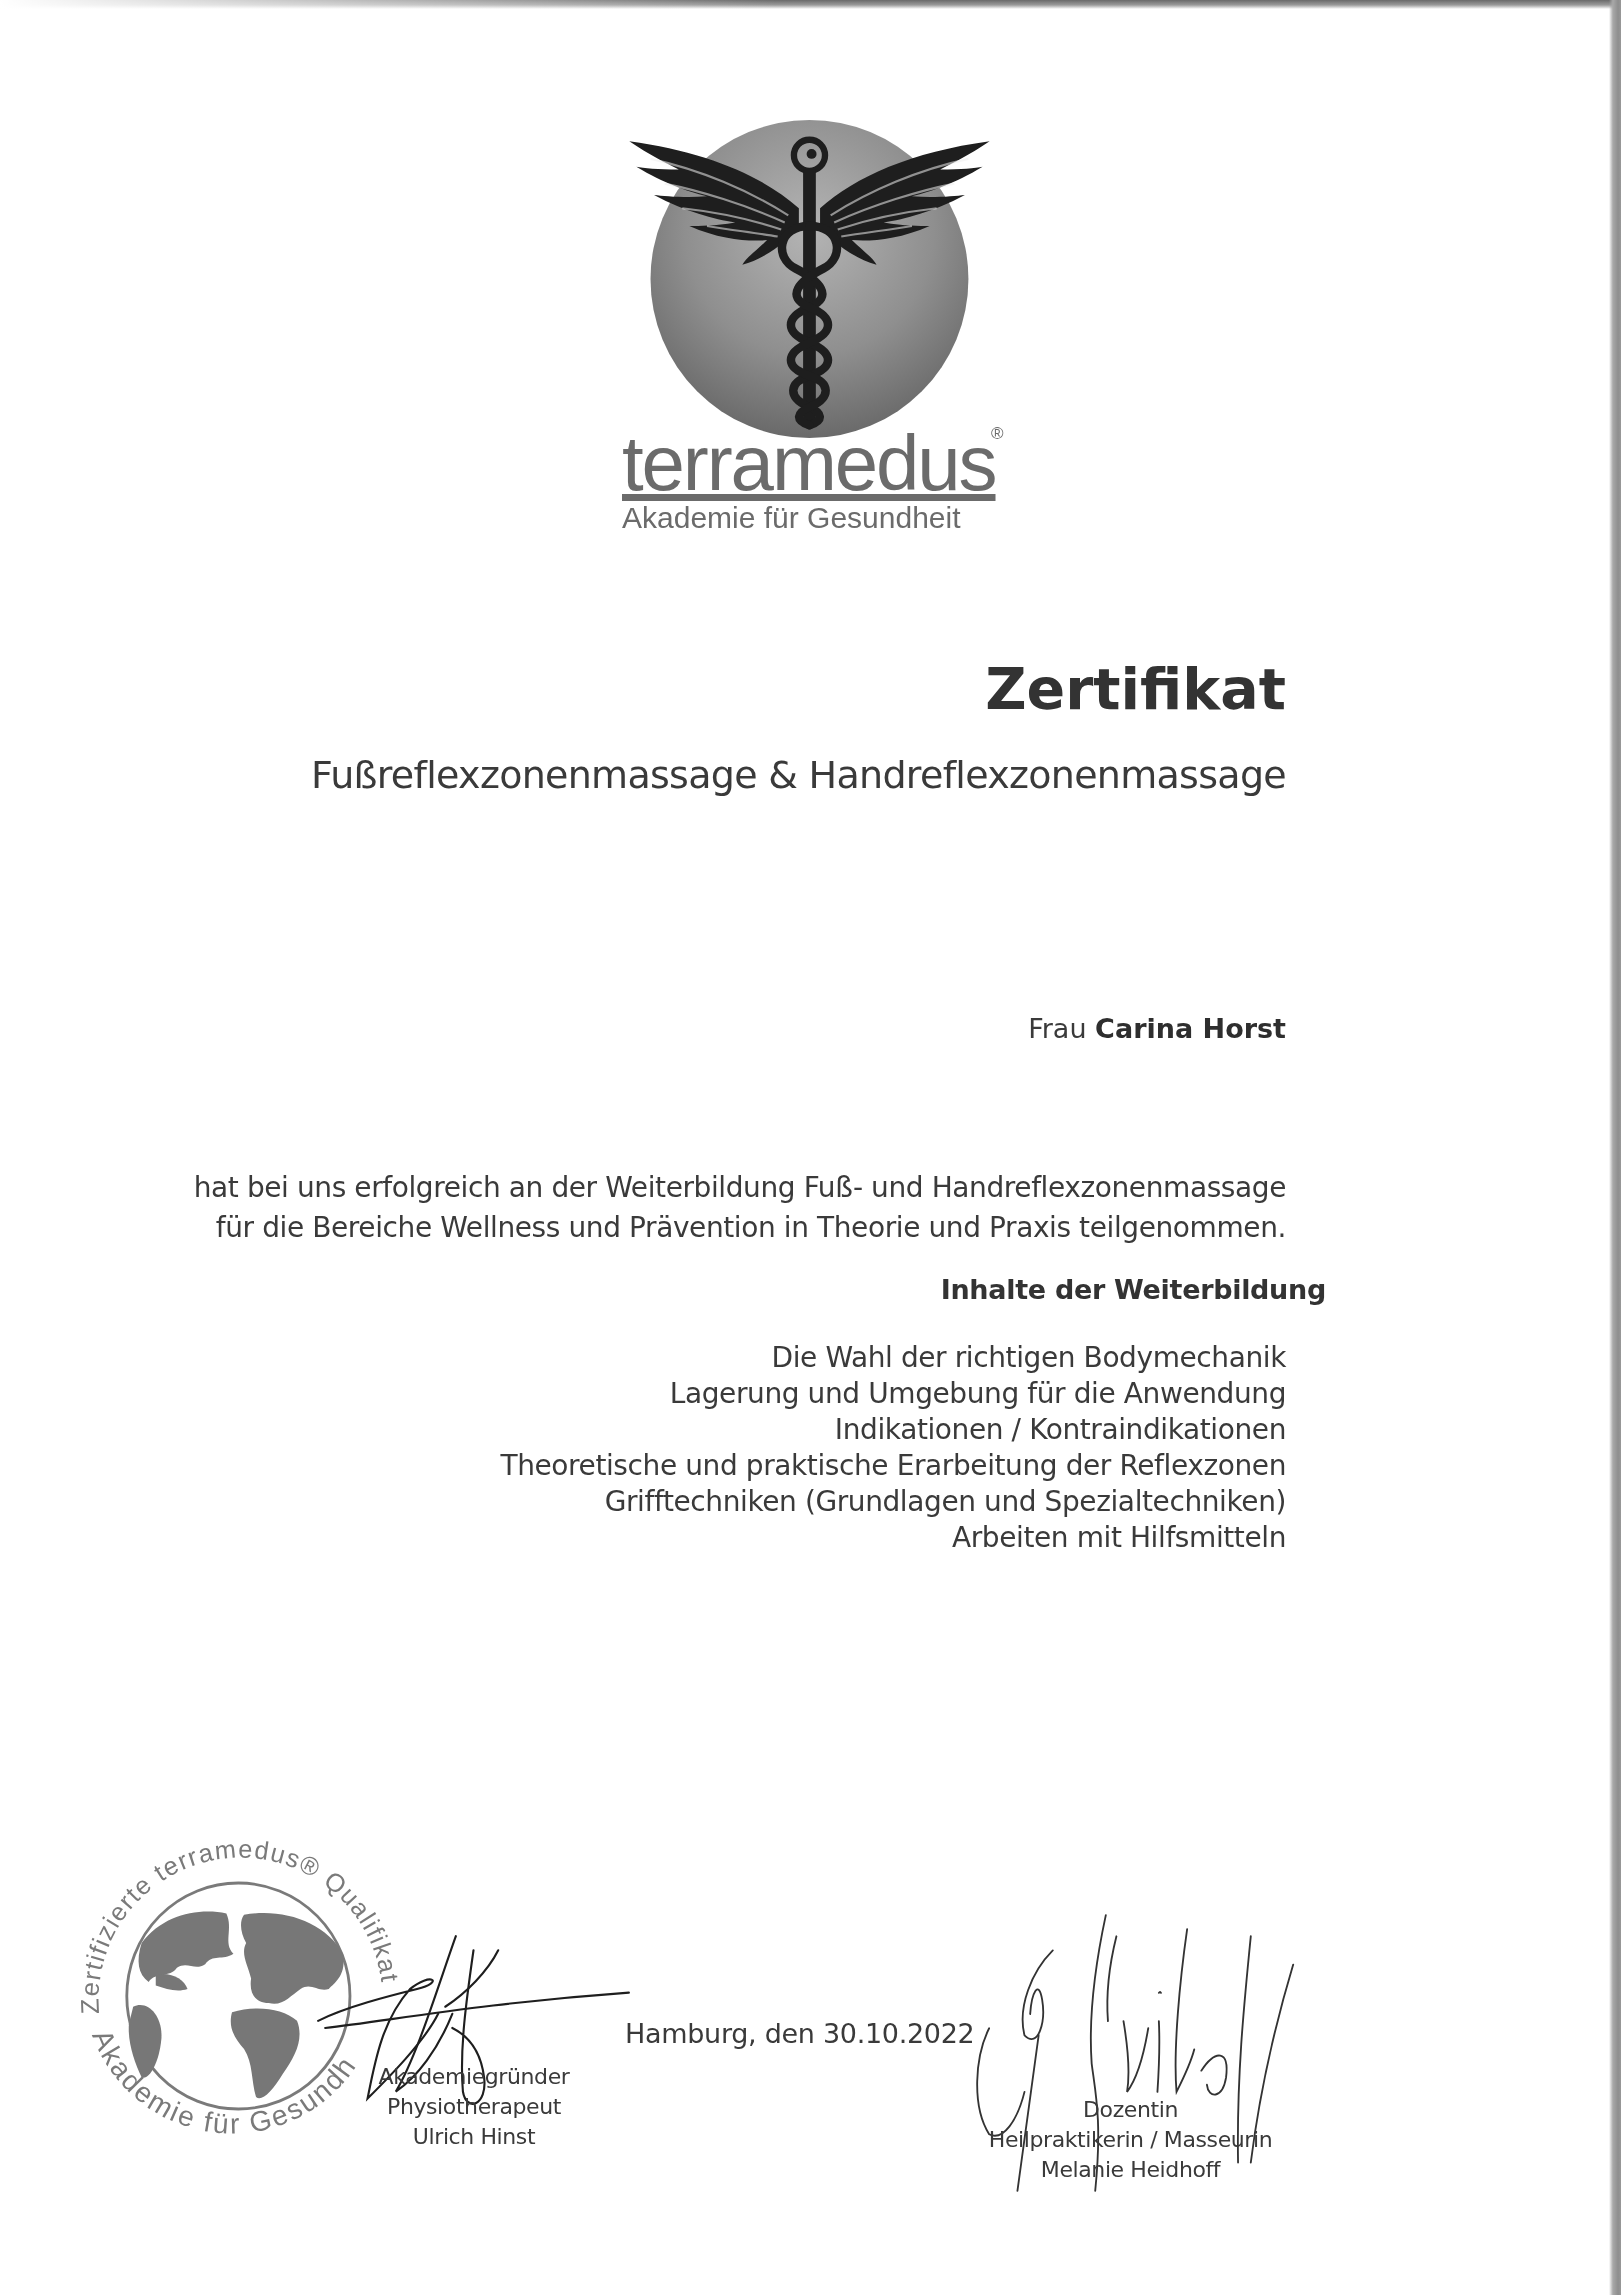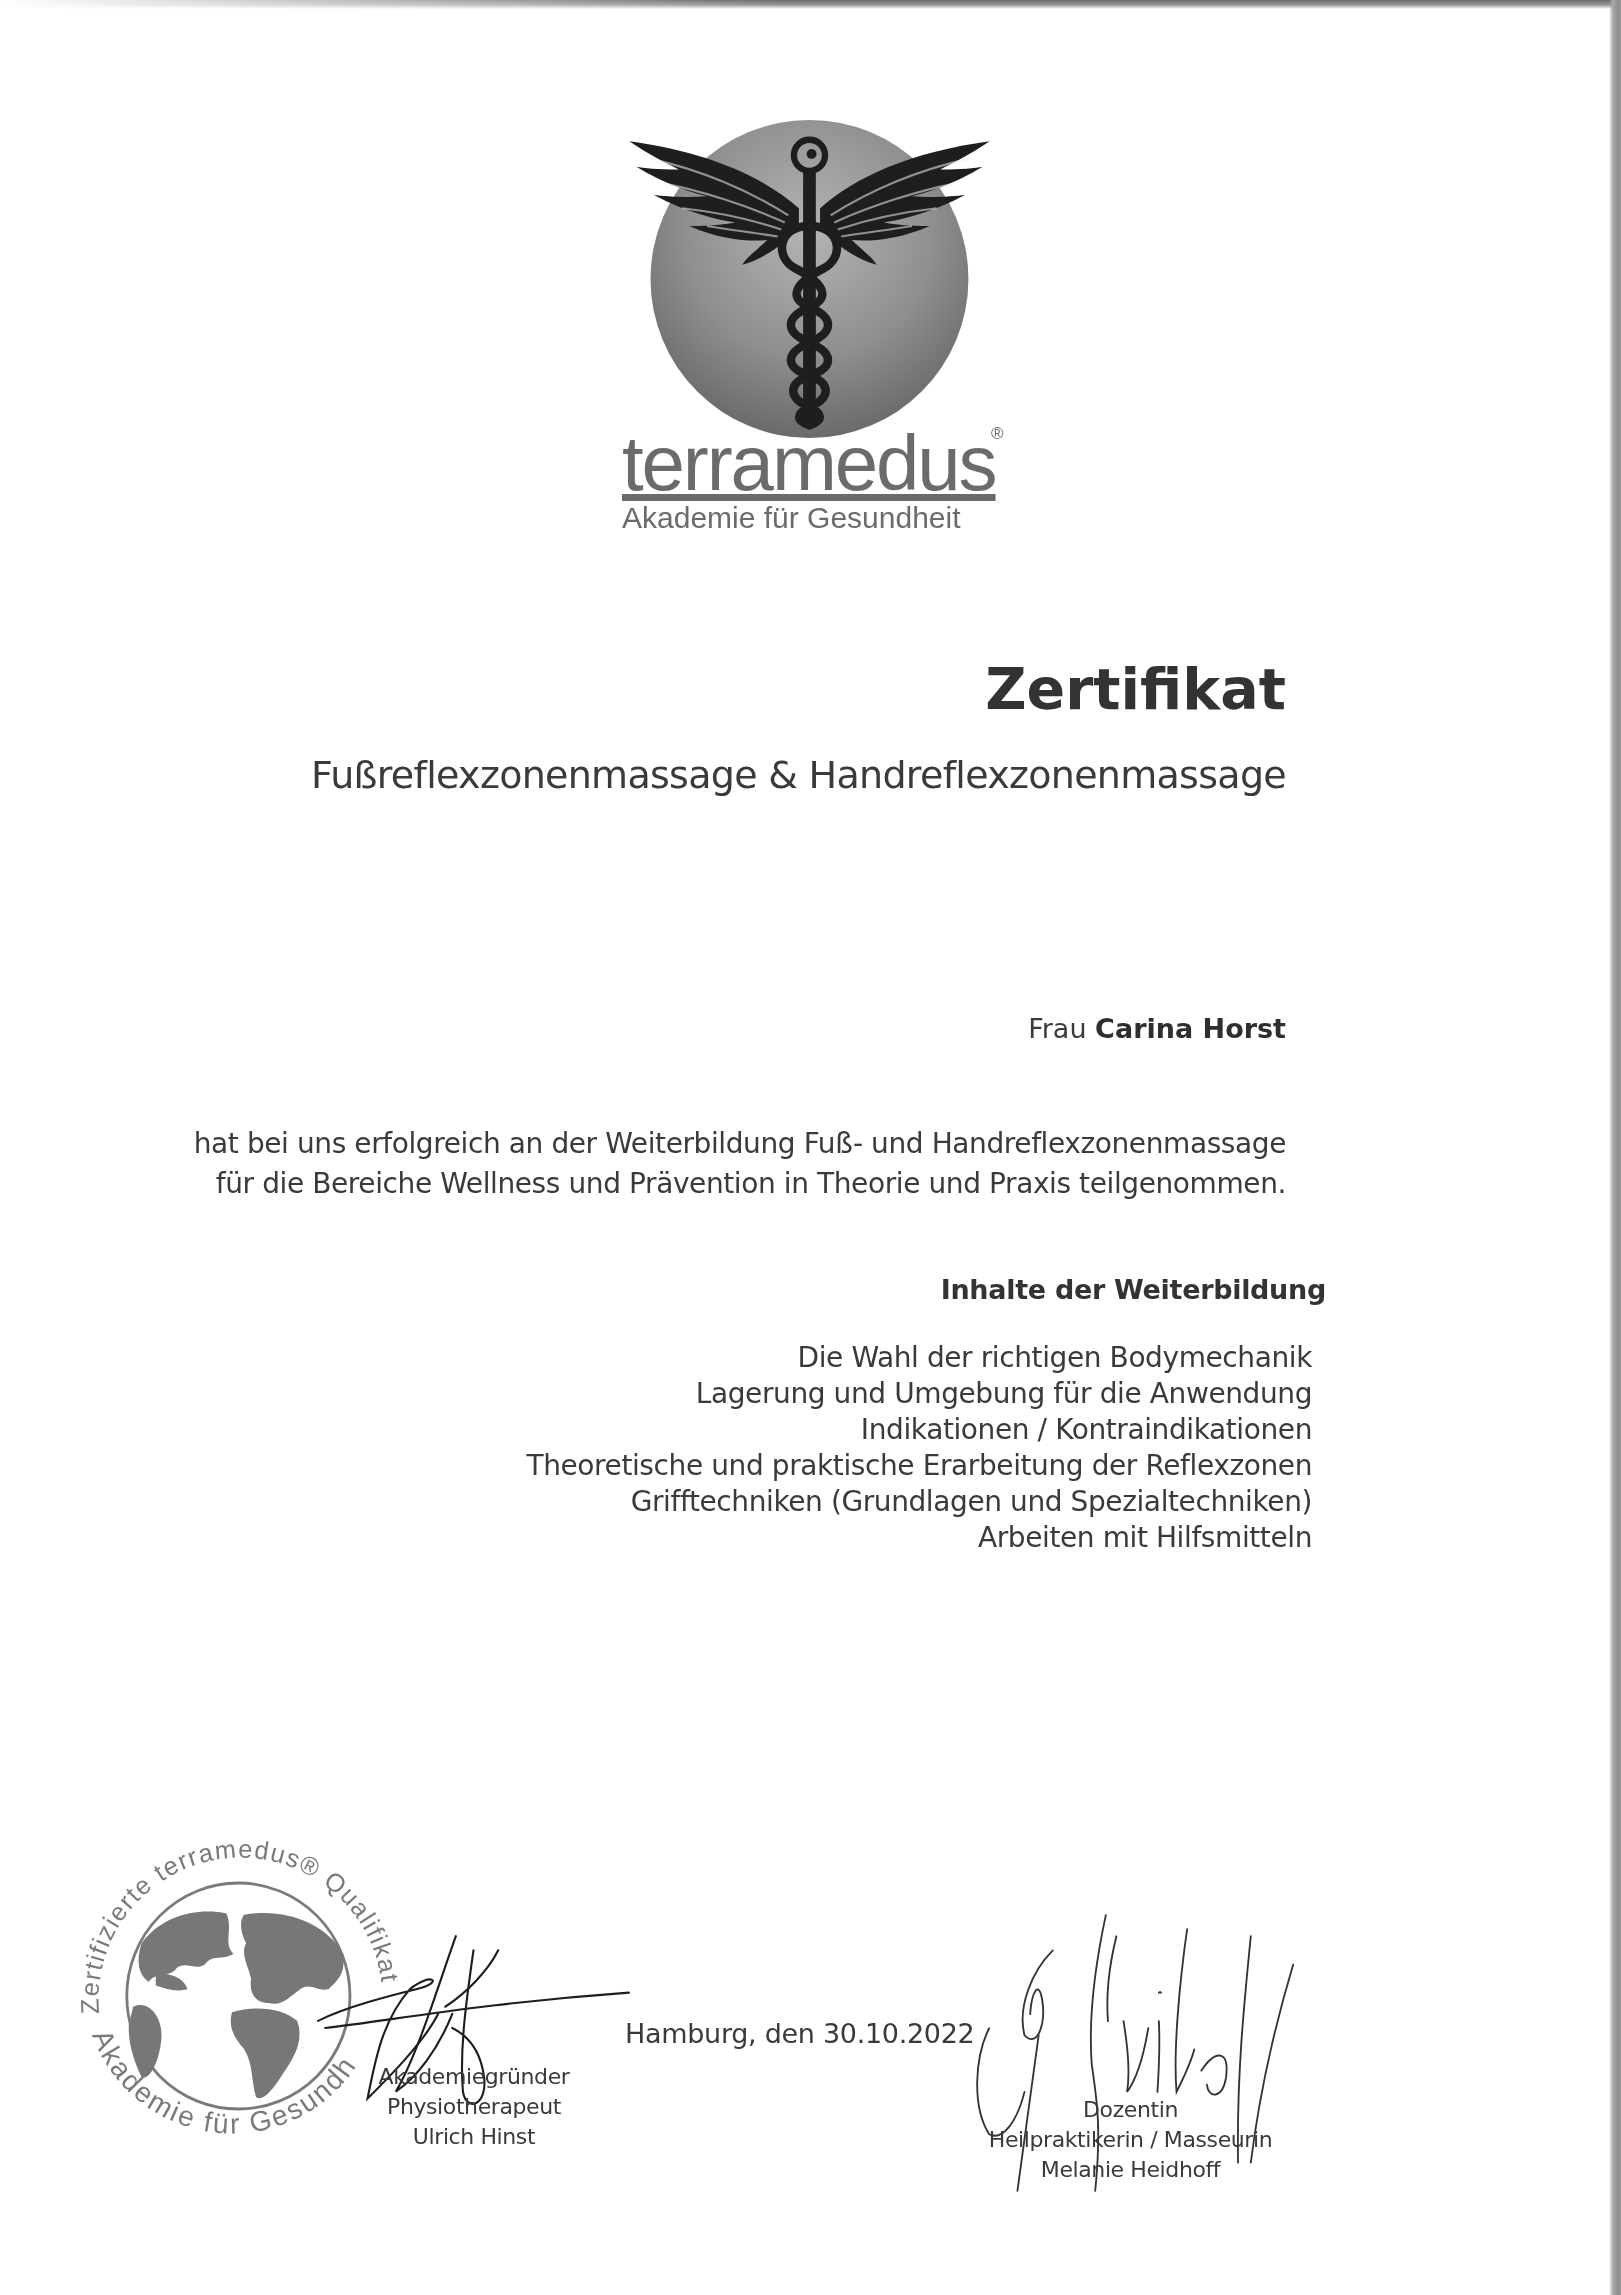--- a/index.html
+++ b/index.html
@@ -19,23 +19,23 @@
   .wordmark { position: absolute; left: 622px; top: 424px; width: 382px; text-align: left;
     font-family: "Liberation Sans", sans-serif; color: #6b6b6b; }
   .wordmark .brand { font-size: 78px; letter-spacing: -2.1px; line-height: 78px; font-weight: 400; text-decoration: underline; }
   .wordmark .reg { position: absolute; left: 369px; top: 0px; font-size: 17px; }
   .wordmark .tag { font-size: 30px; line-height: 34px; margin-top: -1.4px; letter-spacing: 0px; }
 
   .title { top: 654px; font-size: 57px; font-weight: bold; color: #333333; line-height: 71px; }
   .subtitle { top: 751px; font-size: 38px; color: #3a3a3a; line-height: 49px; letter-spacing: -0.7px; }
   .recipient { top: 1011px; font-size: 27px; line-height: 35px; color: #3a3a3a; }
   .recipient b { color: #2e2e2e; font-weight: bold; }
-  .body-text { top: 1124px; font-size: 28px; line-height: 40px; color: #3a3a3a; letter-spacing: -0.4px; }
+  .body-text { top: 1168px; font-size: 28px; line-height: 40px; color: #3a3a3a; letter-spacing: -0.4px; }
   .section-head { top: 1272px; font-size: 27px; line-height: 35px; font-weight: bold; color: #333333; letter-spacing: -0.3px; margin-left: 40px; }
-  .contents { top: 1340px; font-size: 28px; line-height: 36px; color: #3a3a3a; letter-spacing: -0.4px; padding-left: 26px; }
+  .contents { top: 1340px; font-size: 28px; line-height: 36px; color: #3a3a3a; letter-spacing: -0.4px; }
   .contents div { height: 36px; }
 
   .seal { position: absolute; left: 71px; top: 1830px; width: 339px; height: 325px; }
   .sig-left { position: absolute; left: 304px; top: 1922px; width: 339px; height: 226px; }
   .sig-right { position: absolute; left: 975px; top: 1908px; width: 396px; height: 297px; }
 
   .caption-left { position: absolute; left: 368px; top: 2062px; width: 212px; text-align: center;
     font-size: 22px; line-height: 30px; color: #3a3a3a; letter-spacing: -0.4px; }
   .place-date { position: absolute; left: 625px; top: 2016px; font-size: 27px; line-height: 35px; color: #3a3a3a; letter-spacing: -0.3px; }
   .caption-right { position: absolute; left: 982px; top: 2095px; width: 297px; text-align: center;

